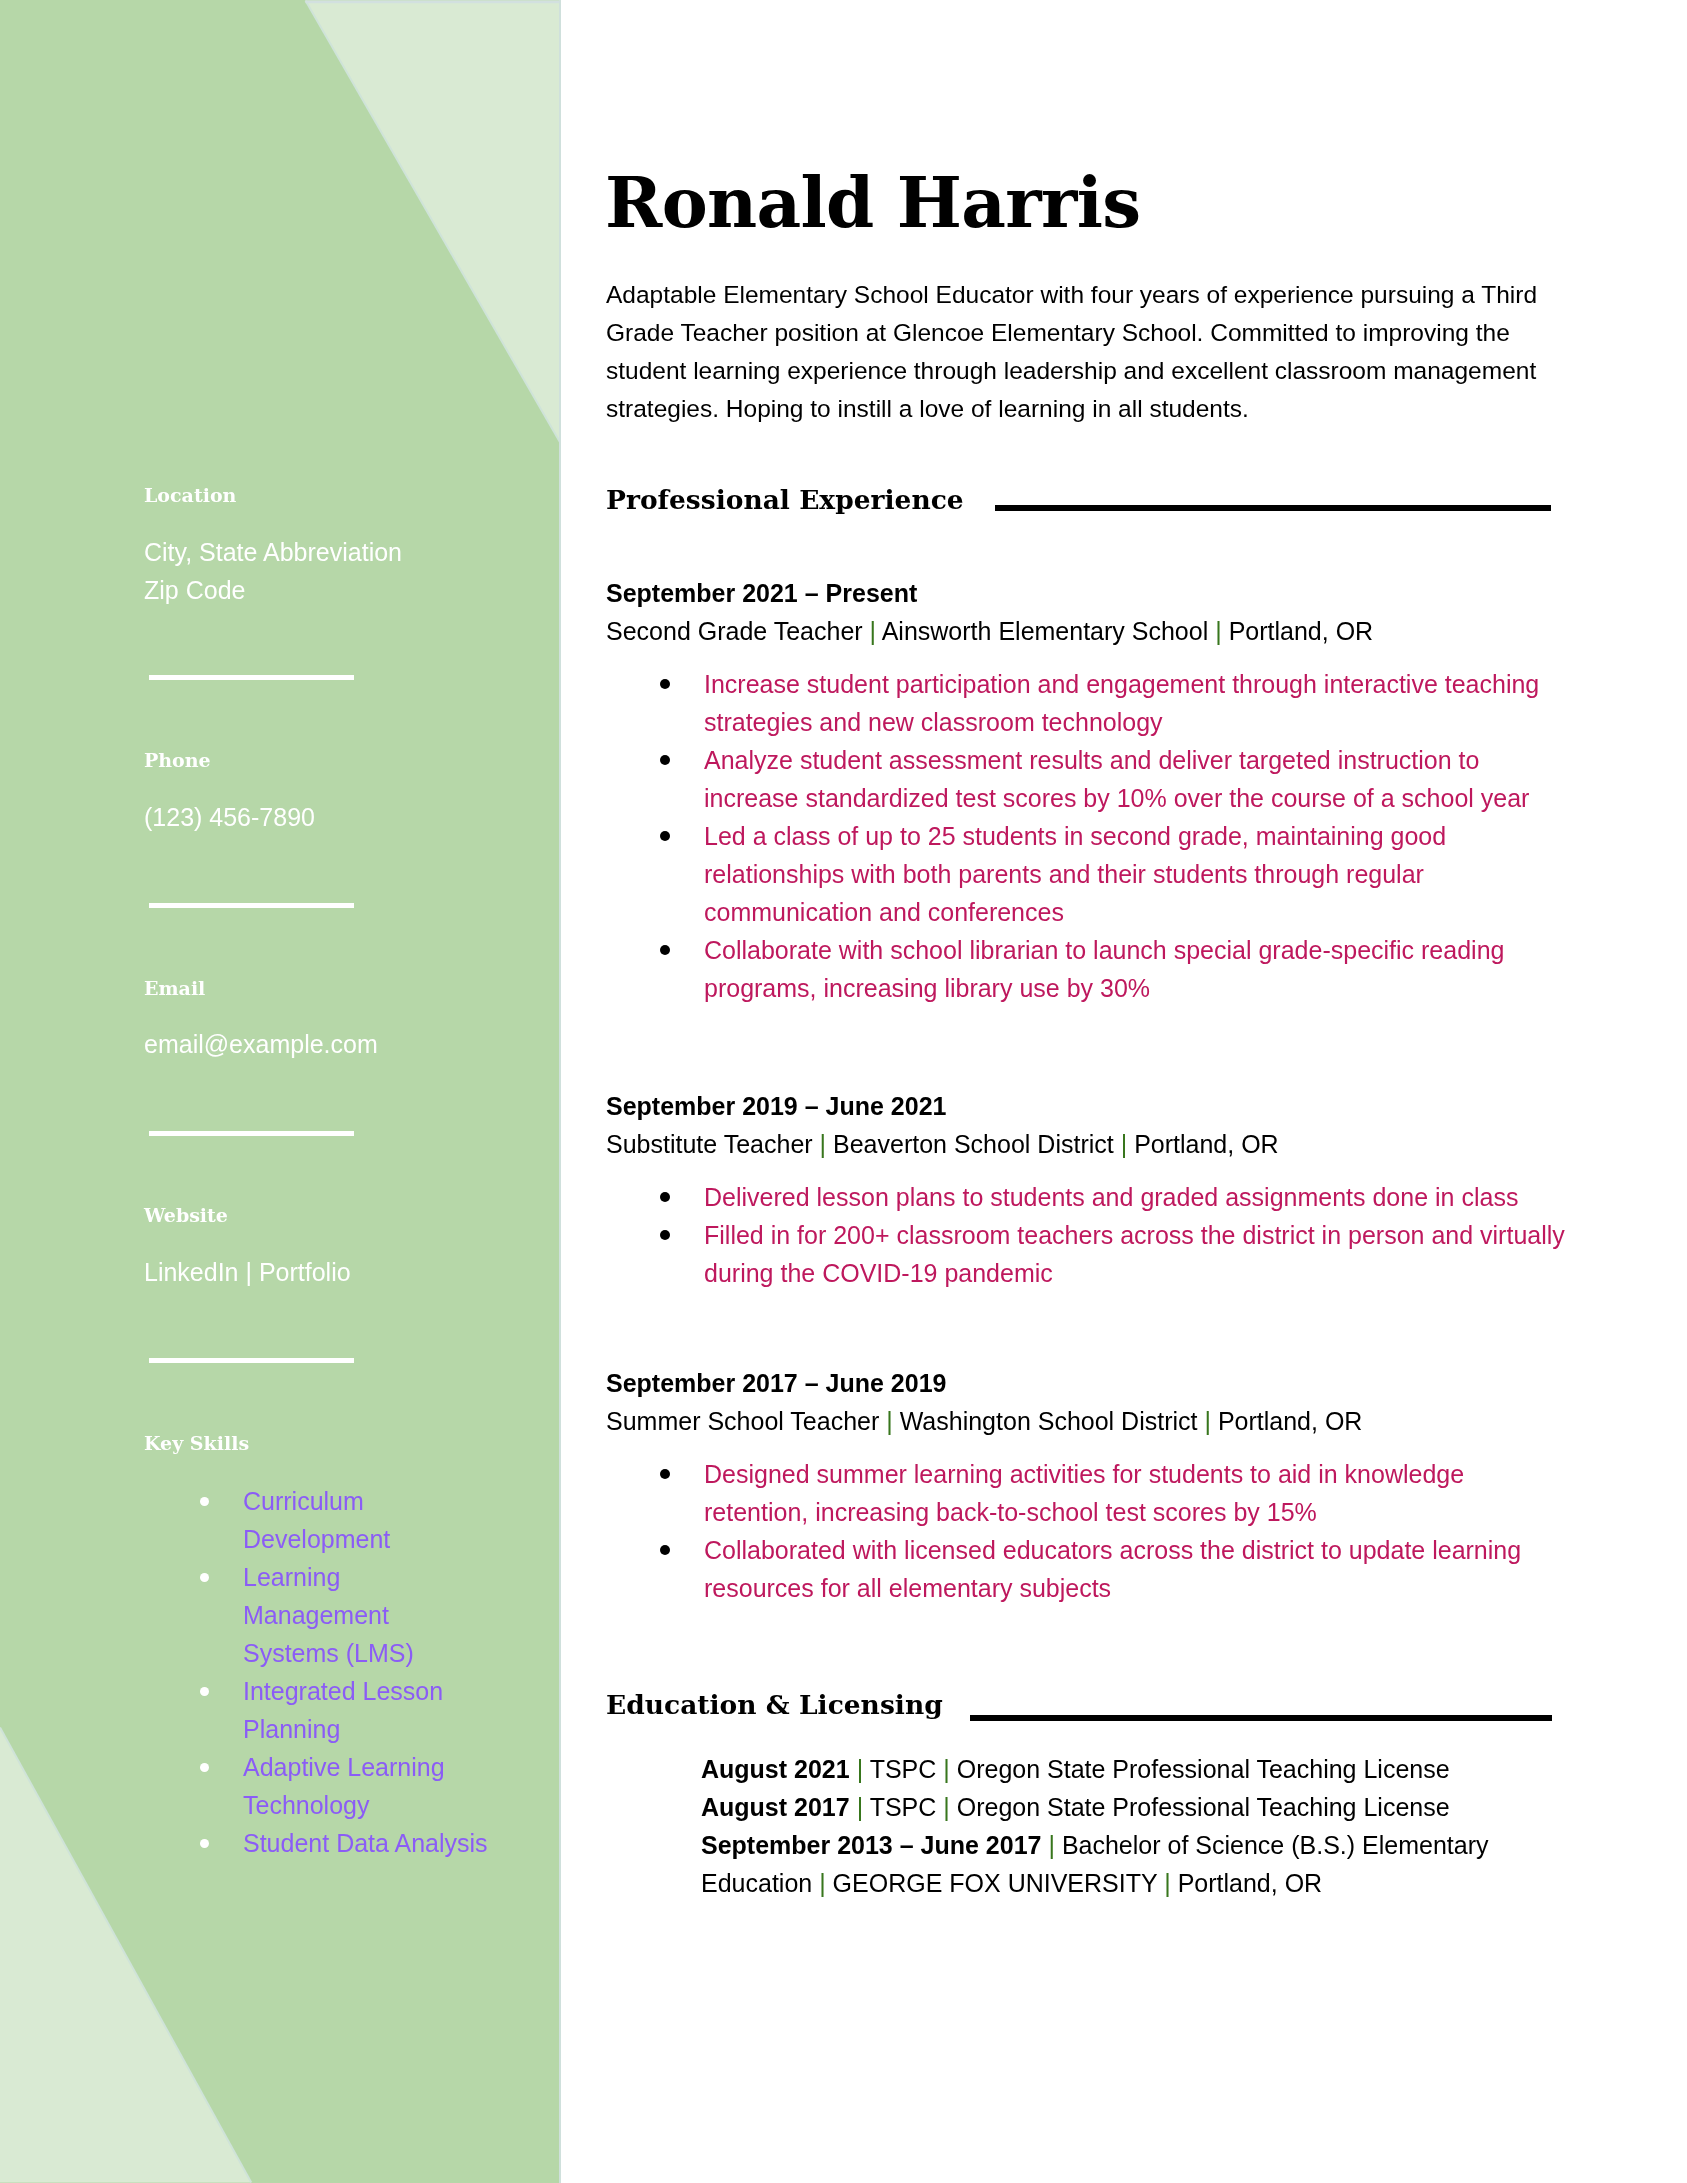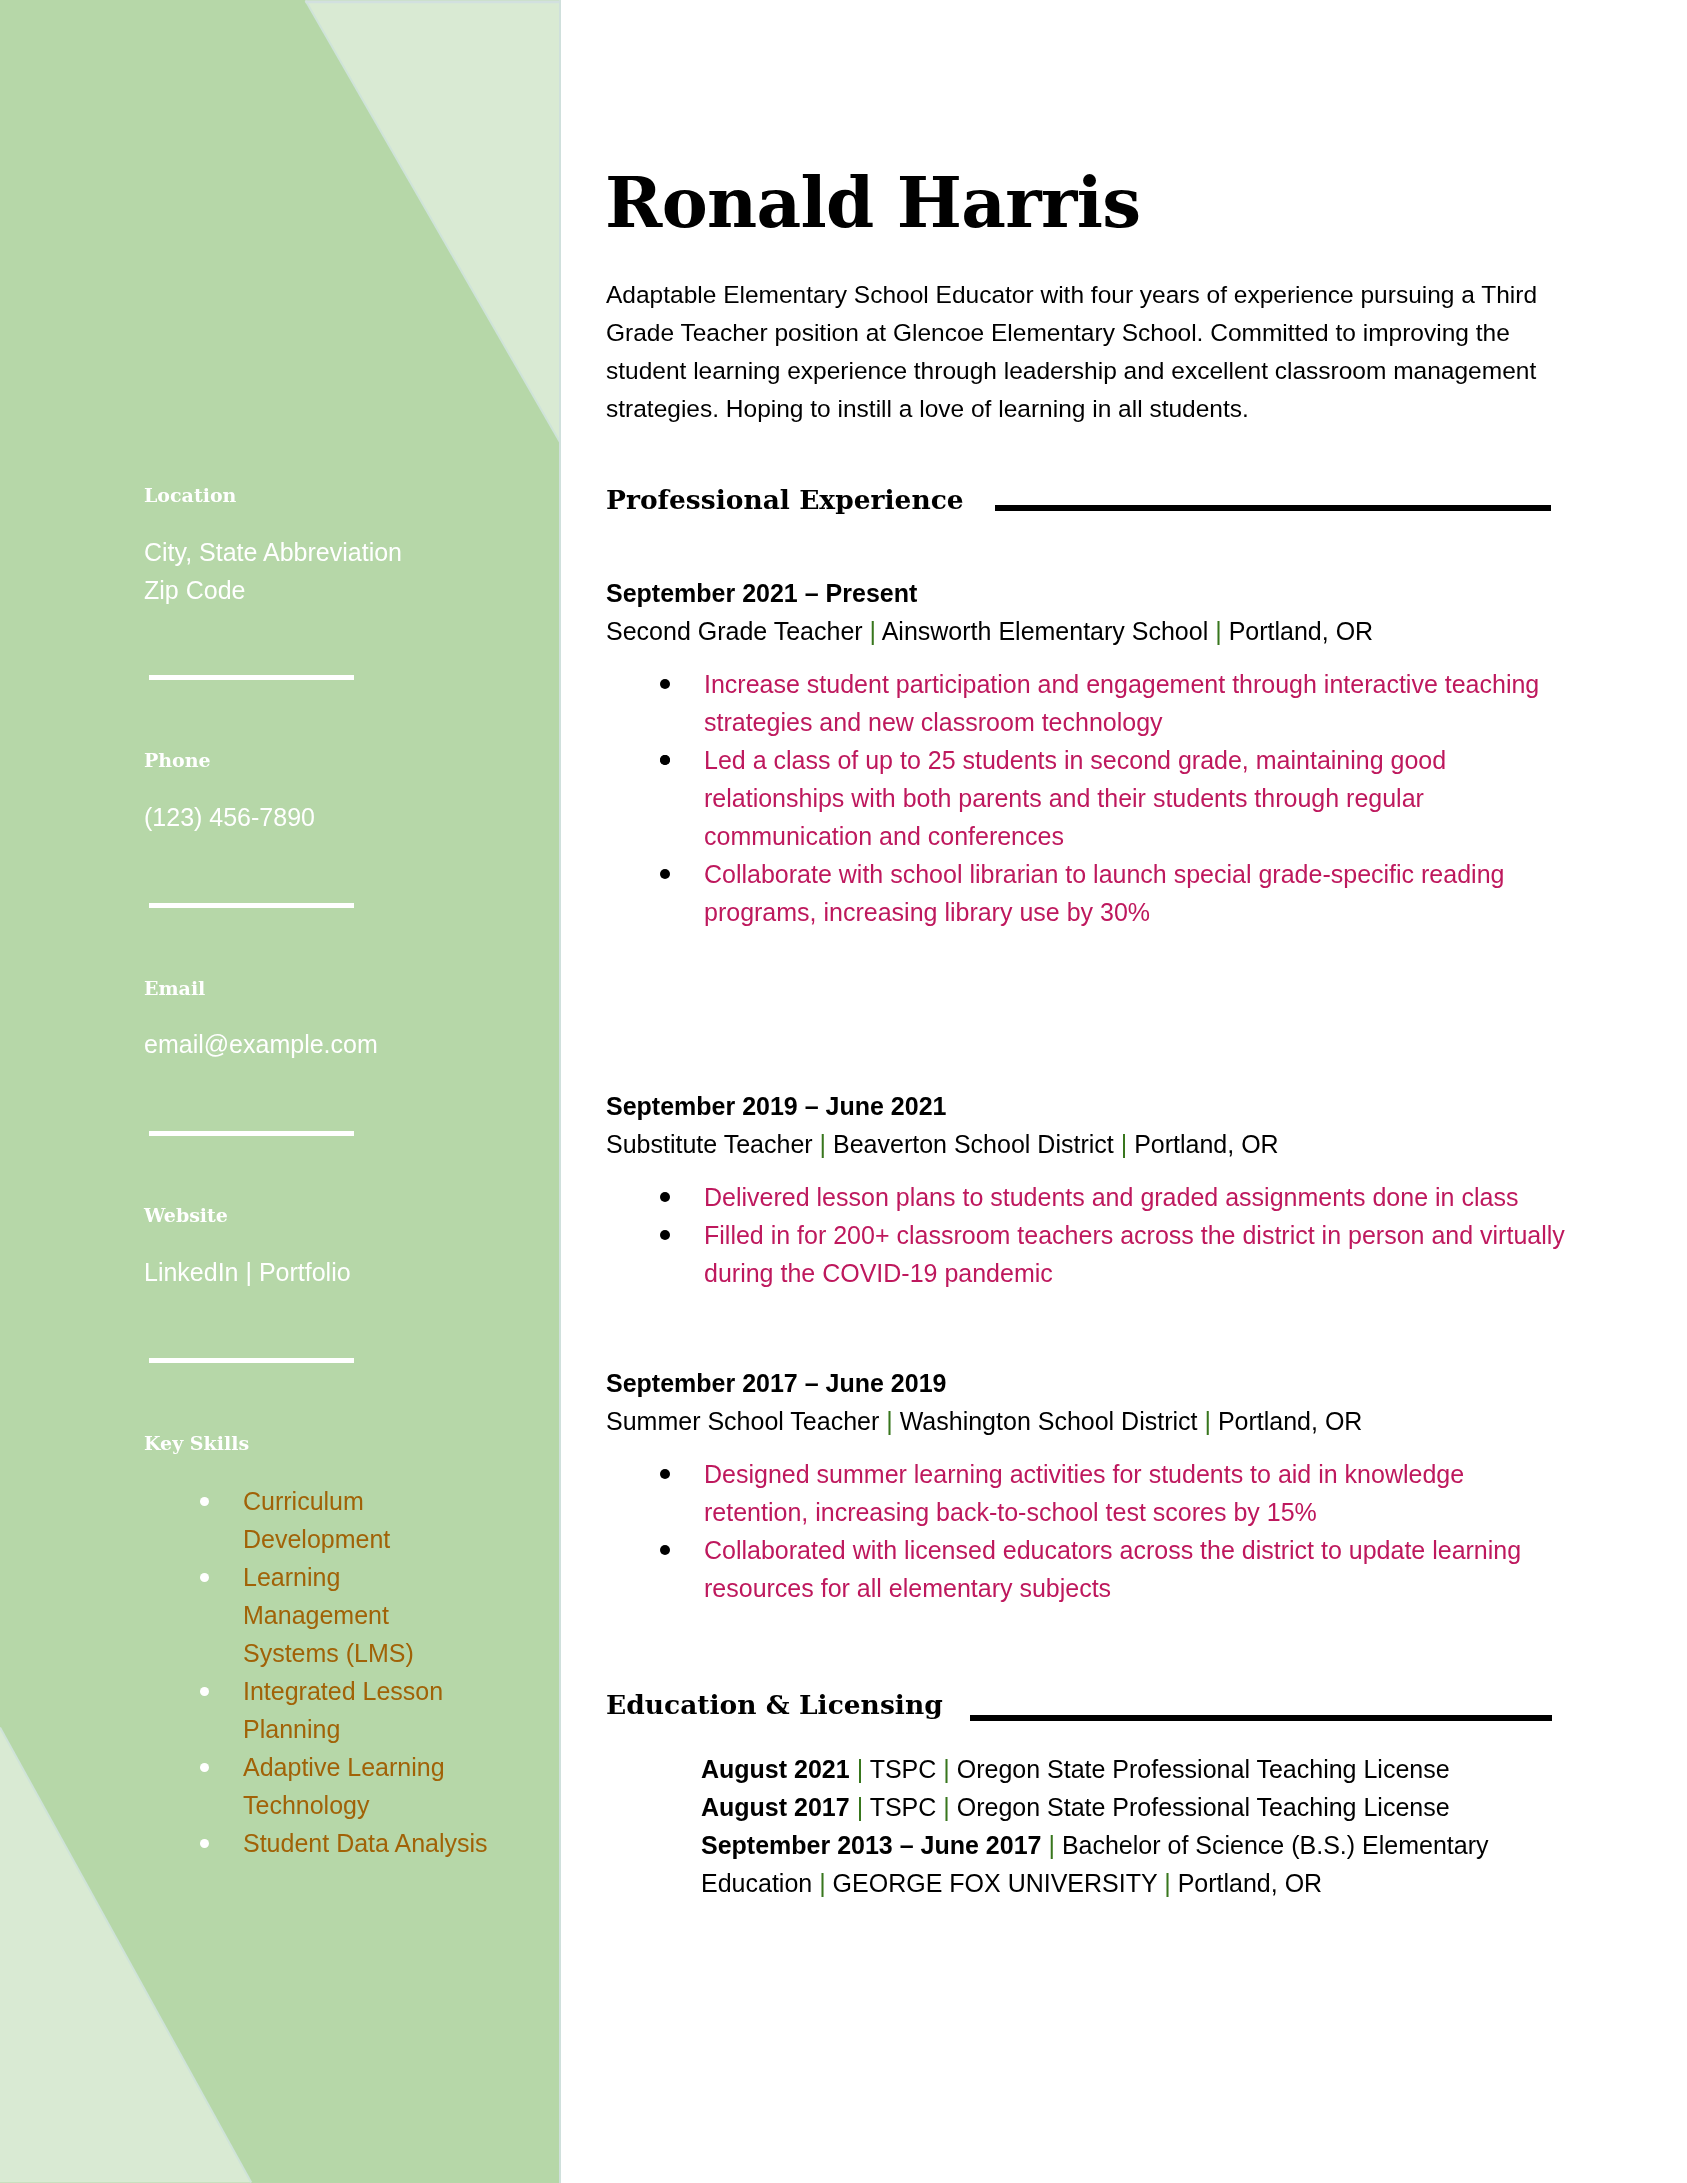--- a/index.html
+++ b/index.html
@@ -5,21 +5,21 @@
   html, body { margin: 0; padding: 0; }
   body { width: 1687px; height: 2183px; position: relative; background: #ffffff; overflow: hidden; font-family: "Liberation Sans", "DejaVu Sans", sans-serif; color: #111; }
   .sidebar-bg { position: absolute; left: 0; top: 0; width: 560px; height: 2183px; background: #b6d7a8; }
   .sidebar-edge { position: absolute; left: 559px; top: 0; width: 2px; height: 2183px; background: #cfe0dc; }
   .tri { position: absolute; left: 0; top: 0; }
   .serif { font-family: "DejaVu Serif", "Liberation Serif", serif; }
   .sb-head { position: absolute; left: 144px; color: #ffffff; font-weight: bold; font-size: 19px; }
   .sb-text { position: absolute; left: 144px; color: #ffffff; font-size: 25px; line-height: 38px; }
   .sb-rule { position: absolute; left: 149px; width: 205px; height: 4.6px; background: #ffffff; }
   .skills { position: absolute; left: 144px; top: 1482px; width: 344px; margin: 0; padding: 0; list-style: none; }
-  .skills li { position: relative; padding-left: 99px; color: #a16207; font-size: 25px; line-height: 38px; }
+  .skills li { position: relative; padding-left: 99px; color: #8b5cf6; font-size: 25px; line-height: 38px; }
   .skills li .dot { position: absolute; left: 56px; top: 14.6px; width: 9.3px; height: 9.3px; border-radius: 50%; background: #fff; }
   .name { position: absolute; left: 605px; top: 162px; font-size: 69px; font-weight: bold; color: #000; letter-spacing: -0.7px; }
   .summary { position: absolute; left: 606px; top: 276px; width: 953px; font-size: 24.5px; line-height: 38px; color: #000; }
   .sec-head { position: absolute; left: 606px; font-size: 26.5px; font-weight: bold; color: #000; }
   .sec-rule { position: absolute; height: 6px; background: #000; }
   .job { position: absolute; left: 606px; width: 959px; }
   .job .dates { font-weight: bold; font-size: 25px; line-height: 38px; color: #000; }
   .job .role { font-size: 25px; line-height: 38px; color: #000; }
   .pipe { color: #38761d; }
   .bullets { list-style: none; margin: 14.6px 0 0 0; padding: 0; }
@@ -77,21 +77,21 @@
   <div class="dates">September 2021 – Present</div>
   <div class="role">
     <span>Second Grade Teacher</span>
     <span class="pipe">|</span>
     <span>Ainsworth Elementary School</span>
     <span class="pipe">|</span>
     <span>Portland, OR</span>
   </div>
   <ul class="bullets">
     <li><span class="dot"></span><span>Increase student participation and engagement through interactive teaching strategies and new classroom technology</span></li>
-    <li><span class="dot"></span></li>
+    <li><span class="dot"></span><span>Analyze student assessment results and deliver targeted instruction to increase standardized test scores by 10% over the course of a school year</span></li>
     <li><span class="dot"></span><span>Led a class of up to 25 students in second grade, maintaining good relationships with both parents and their students through regular communication and conferences</span></li>
     <li><span class="dot"></span><span>Collaborate with school librarian to launch special grade-specific reading programs, increasing library use by 30%</span></li>
   </ul>
 </div>
 
 <div class="job" style="top:1087px">
   <div class="dates">September 2019 – June 2021</div>
   <div class="role">
     <span>Substitute Teacher</span>
     <span class="pipe">|</span>

